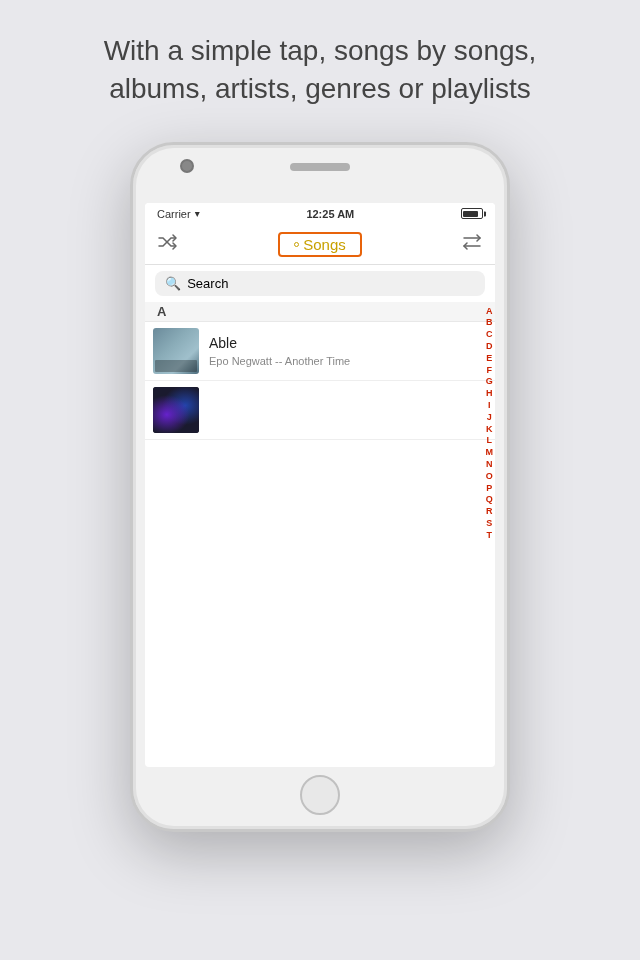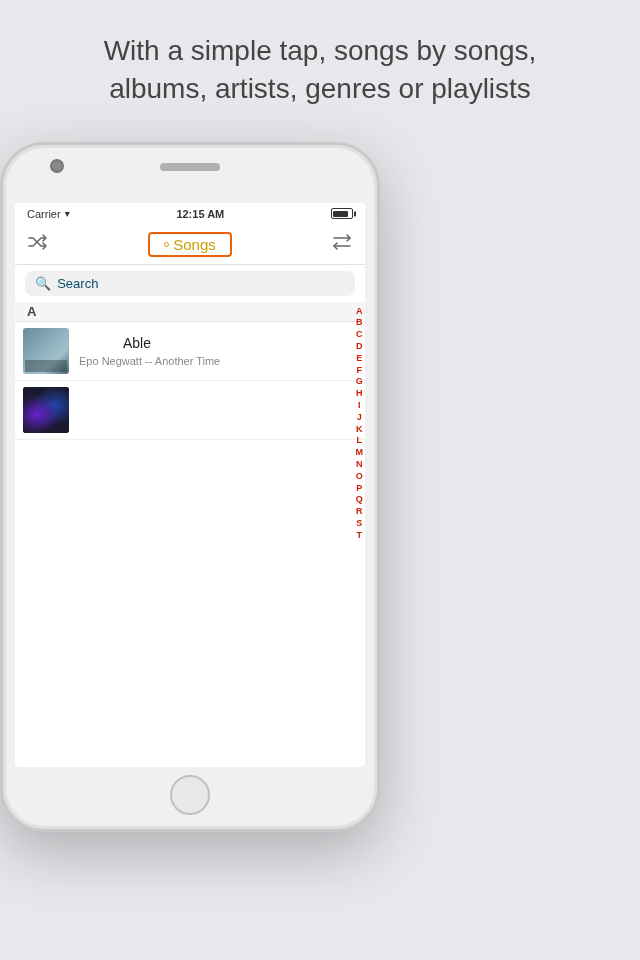--- a/index.html
+++ b/index.html
@@ -19,21 +19,21 @@
       padding: 32px 60px 24px;
       font-size: 28px;
       font-weight: 300;
       color: #444;
       line-height: 1.35;
     }
 
     
     .phone-wrapper {
       display: flex;
-      justify-content: flex-start;
+      justify-content: center;
       align-items: flex-start;
       padding-top: 10px;
     }
 
     .phone {
       width: 380px;
       height: 690px;
       background: #f0f0f0;
       border-radius: 44px;
       border: 3px solid #c8c8c8;
@@ -249,21 +249,21 @@
       padding: 5px 10px;
       gap: 6px;
     }
 
     .search-icon-char {
       color: #aaa;
       font-size: 13px;
     }
 
     .search-text {
-      color: #0c4a6e;
+      color: #000000;
       font-size: 13px;
     }
 
     .section-header {
       padding: 2px 12px;
       font-size: 13px;
       font-weight: 700;
       color: #444;
       background: #f5f5f5;
       border-bottom: 1px solid #e8e8e8;
@@ -358,21 +358,20 @@
     }
 
     .song-info {
       flex: 1;
     }
 
     .song-title {
       font-size: 14px;
       font-weight: 500;
       color: #222;
-      margin-left: 44px;
     }
 
     .song-subtitle {
       font-size: 11px;
       color: #888;
       margin-top: 4px;
     }
 
     
     .alpha-index {
@@ -425,21 +424,21 @@
     <div class="phone-btn-right"></div>
 
     <div class="phone-screen">
       <div class="screen-content">
 
         <div class="status-bar">
           <div class="status-carrier">
             <span>Carrier</span>
             <span class="wifi-icon">▾</span>
           </div>
-          <div class="status-time">12:15 AM</div>
+          <div class="status-time">12:25 AM</div>
           <div class="status-battery">
             <div class="battery-body">
               <div class="battery-fill"></div>
             </div>
           </div>
         </div>
 
         <div class="nav-bar">
 
           <div class="nav-icon">

